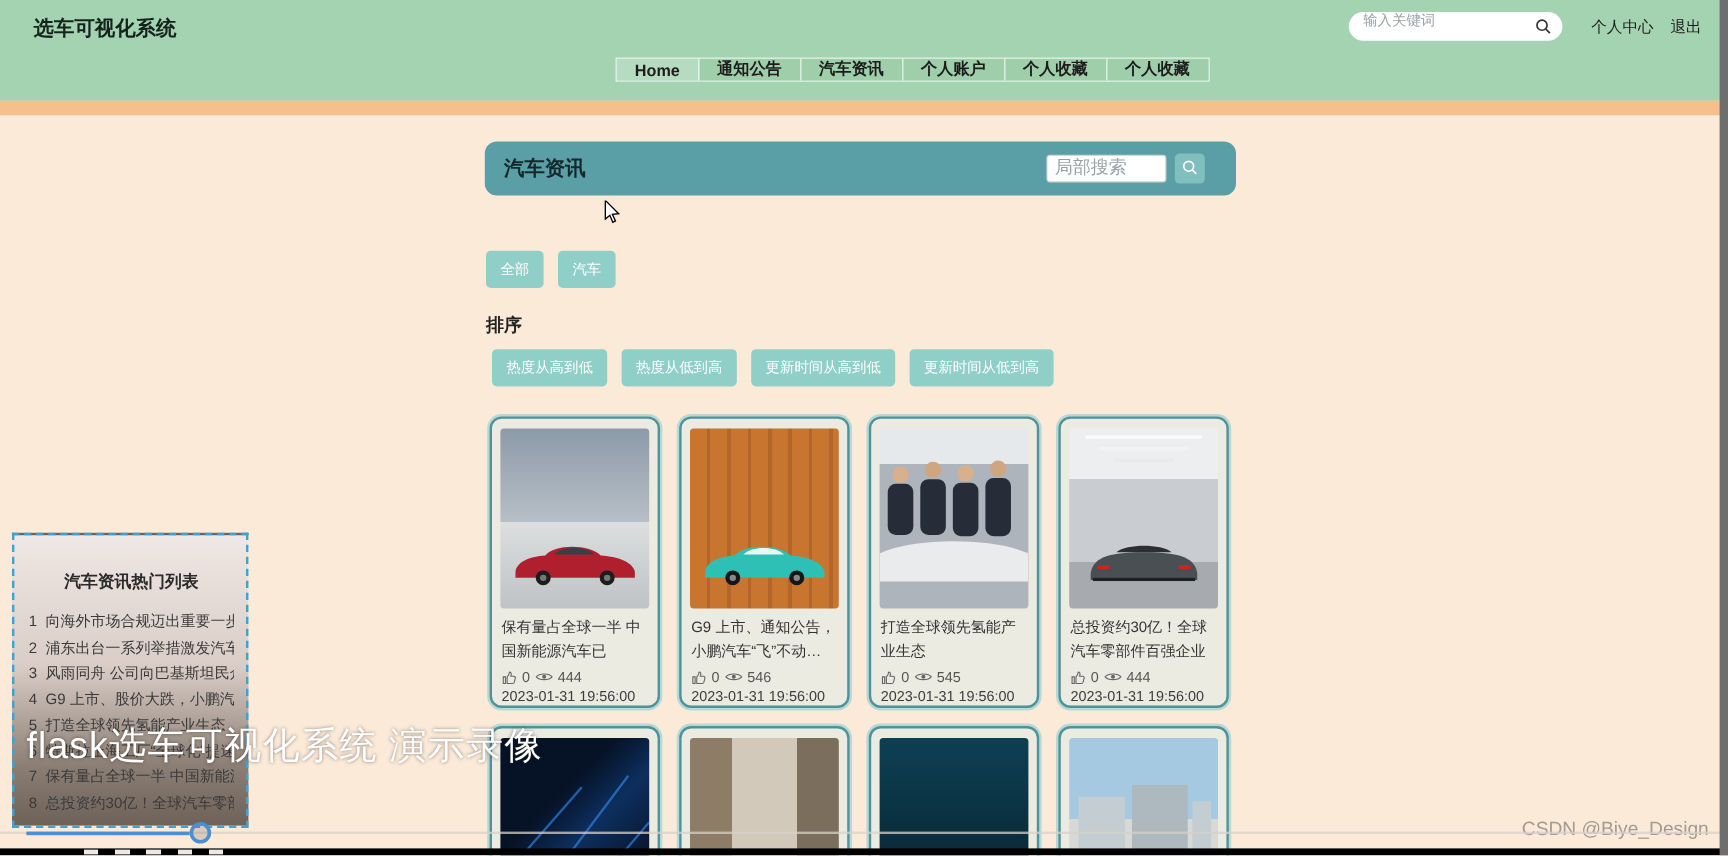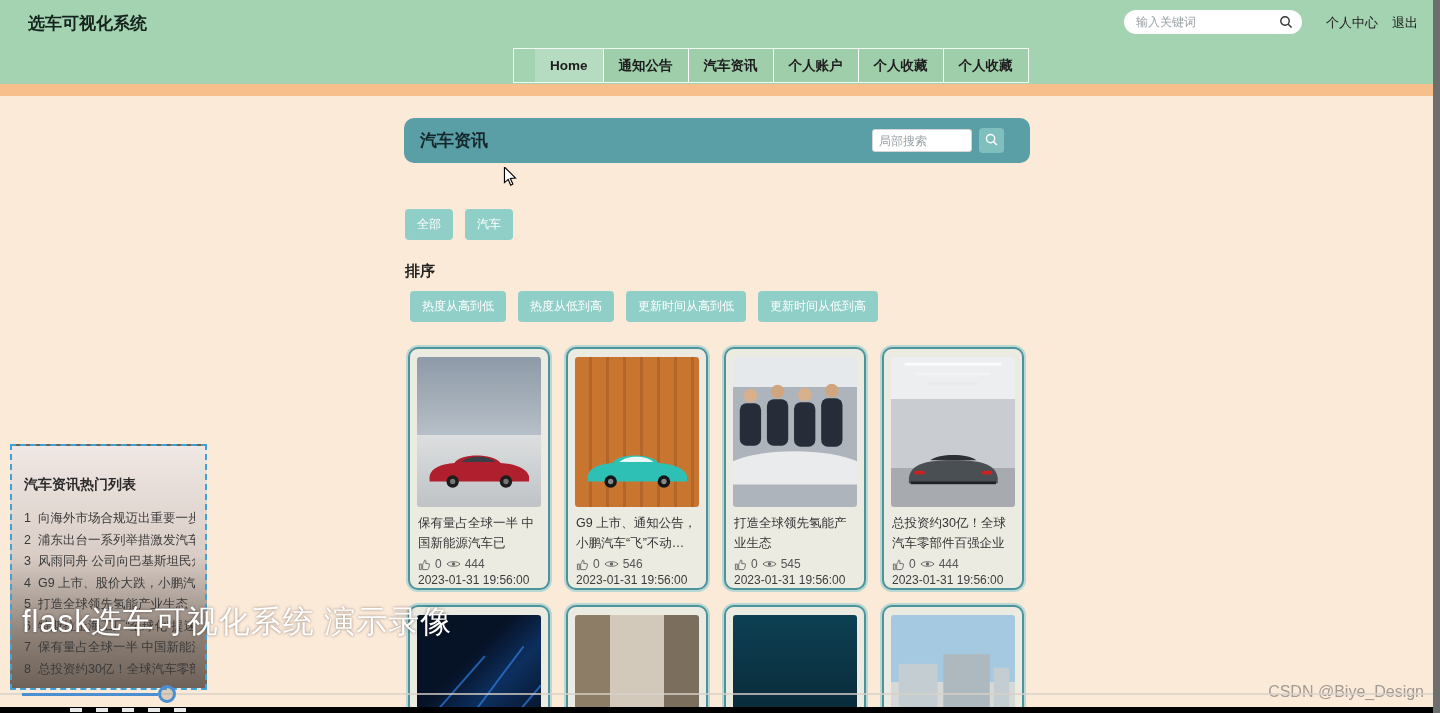--- a/index.html
+++ b/index.html
@@ -2,40 +2,40 @@
 <html><head>
 <meta charset="utf-8">
 <style>
   * { margin:0; padding:0; box-sizing:border-box; }
   html,body { width:1440px; height:713px; overflow:hidden; font-family:"Liberation Sans","DejaVu Sans",sans-serif; }
   .stage { position:relative; width:1440px; height:713px; background:#fcead9; overflow:hidden; }
 
   
   .header { position:absolute; left:0; top:0; width:1440px; height:84px; background:#a4d3b1; }
   .app-title { position:absolute; left:28px; top:12px; font-size:17px; font-weight:bold; color:#14231c; }
-  .search-pill { position:relative; width:178px; height:24px; background:#ffffff; border-radius:13px; display:flex; align-items:center; padding:0 28px 0 12px; }
+  .search-pill { position:relative; width:178px; height:24px; background:#ffffff; border-radius:13px; display:flex; align-items:flex-start; padding:0 28px 0 12px; }
   .search-pill input { border:none; outline:none; width:100%; font-size:12px; color:#333; background:transparent; font-family:inherit; }
   .search-pill input::placeholder { color:#9aa2a6; }
   .pill-mag { position:absolute; right:8px; top:4px; }
   .hdr-link { font-size:13px; color:#1b1b1b; cursor:pointer; white-space:nowrap; }
   .hdr-links { position:absolute; right:22px; top:14px; display:flex; gap:14px;margin-left:14px; }
 
   
-  .nav { position:absolute; left:513px; top:48px; height:35px; display:flex; border:1px solid rgba(255,255,255,.85);padding-left:21px; }
+  .nav { position:absolute; left:513px; top:48px; height:20px; display:flex; border:1px solid rgba(255,255,255,.85); }
   .nav-item { height:100%; display:flex; align-items:center; padding:0 15px; font-size:13.5px; font-weight:bold; color:#1c1c1c; background:#9fceab; border-right:1px solid #ffffff; cursor:pointer; }
   .nav-item:last-child { border-right:none; }
   .nav-item.active { background:#b5dcc0; }
 
   .orange-band { position:absolute; left:0; top:84px; width:1440px; height:12px; background:#f6bf8b; }
 
   
   .banner { position:absolute; left:404px; top:118px; width:626px; height:45px; background:#5a9ea6; border-radius:10px; }
   .banner-title { position:absolute; left:16px; top:11px; font-size:17px; font-weight:bold; color:#14282c; }
   .banner-search { position:absolute; right:58px; top:11px; width:100px; height:23px; background:#fff; border:1px solid #d6d6d6; border-radius:3px; padding:0 6px; }
-  .banner-search input { width:100%; height:100%; border:none; outline:none; font-size:12px; background:transparent; font-family:Liberation Sans, sans-serif; color:#be185d; }
+  .banner-search input { width:100%; height:100%; border:none; outline:none; font-size:15px; background:transparent; font-family:Liberation Mono, monospace; color:#be185d; }
   .banner-search input::placeholder { color:#9aa2a6; }
   .banner-btn { position:absolute; right:26px; top:10px; width:25px; height:25px; background:#7fbfbd; border:none; border-radius:4px; cursor:pointer; display:flex; align-items:center; justify-content:center; }
 
   
   .sec-heading { position:absolute; font-size:15px; font-weight:bold; color:#222; }
   .chips { position:absolute; display:flex; gap:12px; }
   .chip { background:#90cfc7; color:#ffffff; font-size:12px; border:none; border-radius:4px; padding:7px 12px; cursor:pointer; font-family:inherit; white-space:nowrap; }
 
   
   .card { position:absolute; width:142px; background:#ecebe2; border:2px solid #4d939b; border-radius:10px; box-shadow:0 0 0 2px #b9d8d4; overflow:hidden; cursor:pointer; }
@@ -47,21 +47,21 @@
   .art1 { background:linear-gradient(180deg,#8d9aa8 0%,#b7bfc7 52%,#dcdedf 52%,#bfc3c6 100%); }
   .art2 { background:repeating-linear-gradient(90deg,#c8762f 0 14px,#b3662a 14px 17px); }
   .art3 { background:linear-gradient(180deg,#e6e9ec 0 20%,#aeb4bb 20% 100%); }
   .art4 { background:linear-gradient(180deg,#eceeef 0 28%,#c9ccd0 28% 74%,#a7abaf 74%); }
   .art5 { background:linear-gradient(135deg,#061226 0 35%,#0d2f5e 55%,#061226 85%); }
   .art6 { background:linear-gradient(90deg,#8d7c66 0 28%,#d2c9ba 28% 72%,#7c6e5c 72%); }
   .art7 { background:linear-gradient(180deg,#0d4053 0%,#071f2b 100%); }
   .art8 { background:linear-gradient(180deg,#a6c9e2 0 45%,#d6d9d6 45% 74%,#6f8f62 74%); }
 
   
-  .hot-panel { position:absolute; left:10px; top:444px; width:197px; height:246px; border:2px dashed #3fa2d4; background:linear-gradient(180deg,#f0e8e4 0%,#d9cdc6 45%,#8a7d73 80%,#6e6258 100%); padding:30px 10px 0 12px; }
+  .hot-panel { position:absolute; left:10px; top:444px; width:197px; height:246px; border:2px dashed #3fa2d4; background:linear-gradient(180deg,#f0e8e4 0%,#d9cdc6 45%,#8a7d73 80%,#6e6258 100%); padding:30px 10px 0 12px;text-align:center; }
   .hot-title { font-size:14px; font-weight:bold; color:#2a2a2a; margin-bottom:14px; }
   .hot-item { display:flex; gap:7px; font-size:12.5px; color:#3a3a3a; line-height:21.5px; white-space:nowrap; overflow:hidden; cursor:pointer; }
   .hot-num { flex:none; }
 
   
   .watermark { position:absolute; left:22px; top:601px; font-size:31px; color:#ffffff; text-shadow:0 0 3px rgba(40,30,25,.55); white-space:nowrap; letter-spacing:1px; }
   .credit { position:absolute; right:16px; top:683px; font-size:16px; color:#a29a93; }
   .seek-track { position:absolute; left:0; top:693px; width:1440px; height:2px; background:rgba(215,208,200,.75); }
   .seek-progress { position:absolute; left:22px; top:693px; width:136px; height:3px; background:#4a8fd2; }
   .seek-knob { position:absolute; left:158px; top:685px; width:18px; height:18px; border:3px solid #4a8fd2; border-radius:50%; background:rgba(120,110,100,.25); cursor:pointer; }

